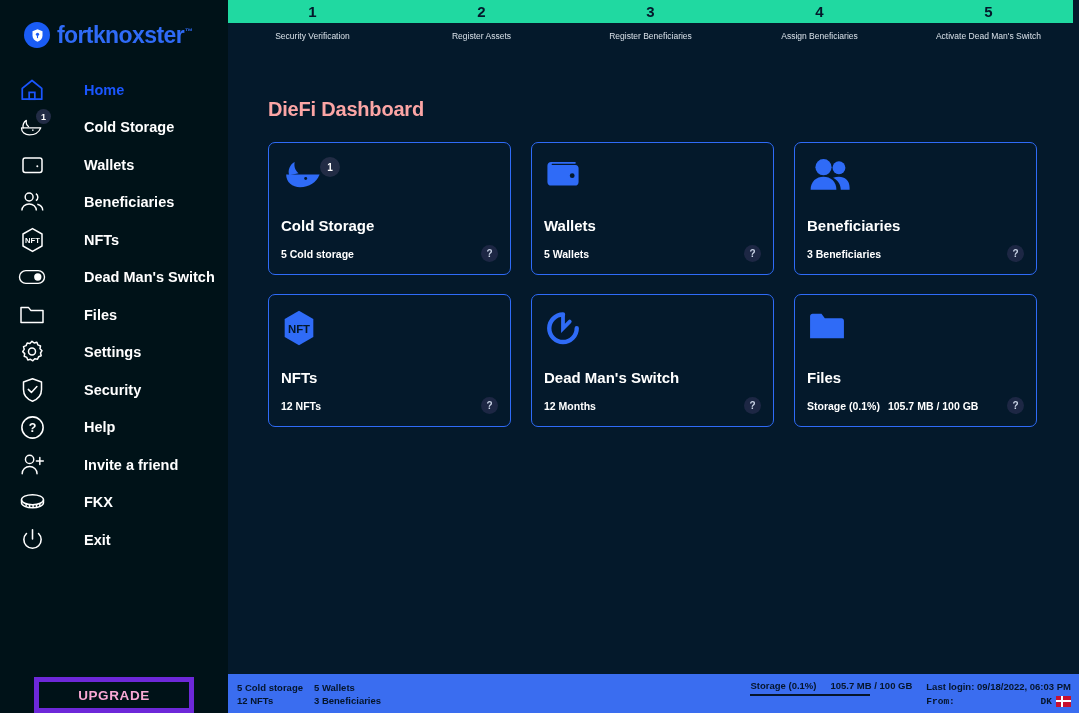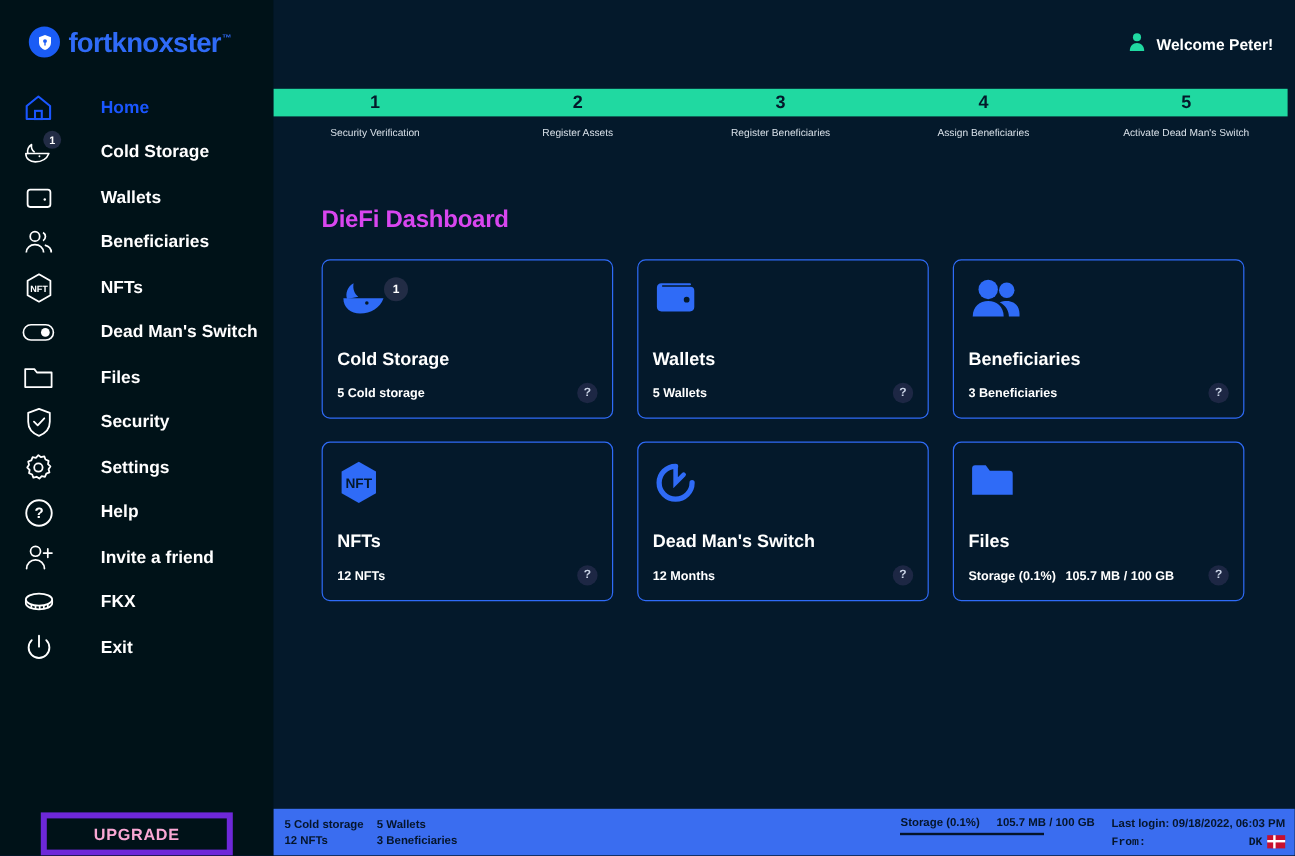--- a/index.html
+++ b/index.html
@@ -133,21 +133,21 @@
     font-size: 8.5px;
     color: #d8e0e8;
     line-height: 13px;
     padding: 0 14px;
     cursor: pointer;
   }
 
   
   .dash-title {
     margin: 55px 0 0 40px;
-    color: #d946ef;
+    color: #fca5a5;
     font-size: 20px; font-weight: bold;
     letter-spacing: -0.2px;
   }
   .cards {
     margin: 21px 0 0 40px;
     display: grid;
     grid-template-columns: 243px 243px 243px;
     gap: 19px 20px;
     width: 769px;
   }
@@ -344,36 +344,36 @@
         <span class="nav-icon">
           <svg width="26" height="22" viewBox="0 0 26 22" fill="none" stroke="#ffffff" stroke-width="1.5" stroke-linejoin="round">
             <path d="M2 18.6 V3.6 H9.6 L11.8 6.4 H24 V18.6 Z"></path>
           </svg>
         </span>
         <span class="nav-label">Files</span>
       </div>
 
       <div class="nav-item">
         <span class="nav-icon">
+          <svg width="26" height="26" viewBox="0 0 26 26" fill="none" stroke="#ffffff" stroke-width="1.5" stroke-linejoin="round">
+            <path d="M13 2.3 L15.2 4 L17.9 3.3 L18.9 5.9 L21.5 7 L21 9.7 L23 11.7 L21.5 14 L22.2 16.7 L19.6 17.7 L18.5 20.3 L15.8 19.8 L13.8 21.8 L11.5 20.3 L8.8 21 L7.8 18.4 L5.2 17.3 L5.7 14.6 L3.7 12.6 L5.2 10.3 L4.5 7.6 L7.1 6.6 L8.2 4 L10.9 4.5 Z"></path>
+            <circle cx="13" cy="12.6" r="3.5"></circle>
+          </svg>
+        </span>
+        <span class="nav-label">Settings</span>
+      </div>
+
+      <div class="nav-item">
+        <span class="nav-icon">
           <svg width="25" height="26" viewBox="0 0 24 26" fill="none" stroke="#ffffff" stroke-width="1.5" stroke-linejoin="round" stroke-linecap="round">
             <path d="M12 1.8 L21 5 V12.5 C21 18.4 16.8 22.4 12 24.2 C7.2 22.4 3 18.4 3 12.5 V5 Z"></path>
             <path d="M7.8 12.4 L10.9 15.4 L16.4 9.6"></path>
           </svg>
         </span>
         <span class="nav-label">Security</span>
-      </div>
-
-      <div class="nav-item">
-        <span class="nav-icon">
-          <svg width="26" height="26" viewBox="0 0 26 26" fill="none" stroke="#ffffff" stroke-width="1.5" stroke-linejoin="round">
-            <path d="M13 2.3 L15.2 4 L17.9 3.3 L18.9 5.9 L21.5 7 L21 9.7 L23 11.7 L21.5 14 L22.2 16.7 L19.6 17.7 L18.5 20.3 L15.8 19.8 L13.8 21.8 L11.5 20.3 L8.8 21 L7.8 18.4 L5.2 17.3 L5.7 14.6 L3.7 12.6 L5.2 10.3 L4.5 7.6 L7.1 6.6 L8.2 4 L10.9 4.5 Z"></path>
-            <circle cx="13" cy="12.6" r="3.5"></circle>
-          </svg>
-        </span>
-        <span class="nav-label">Settings</span>
       </div>
 
       <div class="nav-item">
         <span class="nav-icon">
           <svg width="25" height="25" viewBox="0 0 24 24" fill="none" stroke="#ffffff" stroke-width="1.5">
             <circle cx="12" cy="12" r="10.2"></circle>
             <text x="12" y="16.4" font-family="Liberation Sans, sans-serif" font-size="12" font-weight="bold" fill="#ffffff" stroke="none" text-anchor="middle">?</text>
           </svg>
         </span>
         <span class="nav-label">Help</span>
@@ -413,31 +413,20 @@
 
     </nav>
 
     <div class="upgrade-wrap">
       <button class="upgrade-btn">UPGRADE</button>
     </div>
   </aside>
 
   <section class="main">
 
-    <div class="topbar">
-      <div class="welcome">
-        <span>
-          <svg width="15" height="16" viewBox="0 0 16 17">
-            <circle cx="8" cy="4.3" r="3.6" fill="#20d9a1"></circle>
-            <path d="M1.6 16.4 C1.6 12 4.5 9.4 8 9.4 C11.5 9.4 14.4 12 14.4 16.4 Z" fill="#20d9a1"></path>
-          </svg>
-        </span>
-        <span class="welcome-text">Welcome Peter!</span>
-      </div>
-    </div>
 
     <div class="steps-band">
       <div class="step-num">1</div>
       <div class="step-num">2</div>
       <div class="step-num">3</div>
       <div class="step-num">4</div>
       <div class="step-num">5</div>
     </div>
     <div class="steps-labels">
       <div class="step-label">Security Verification</div>

